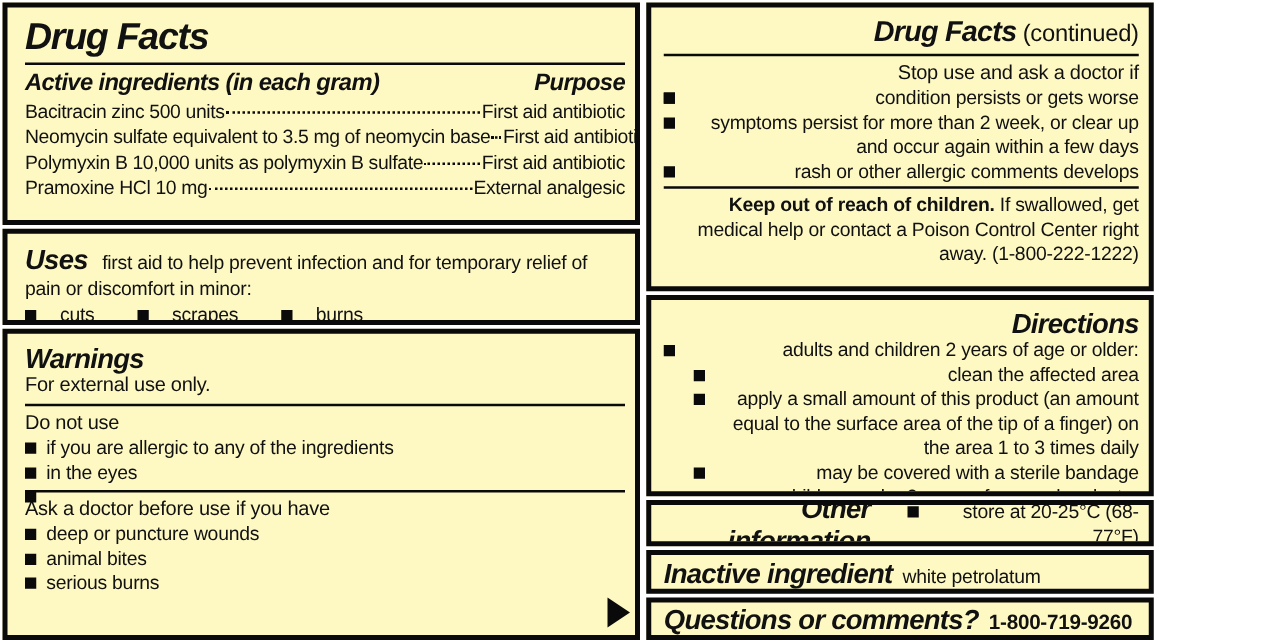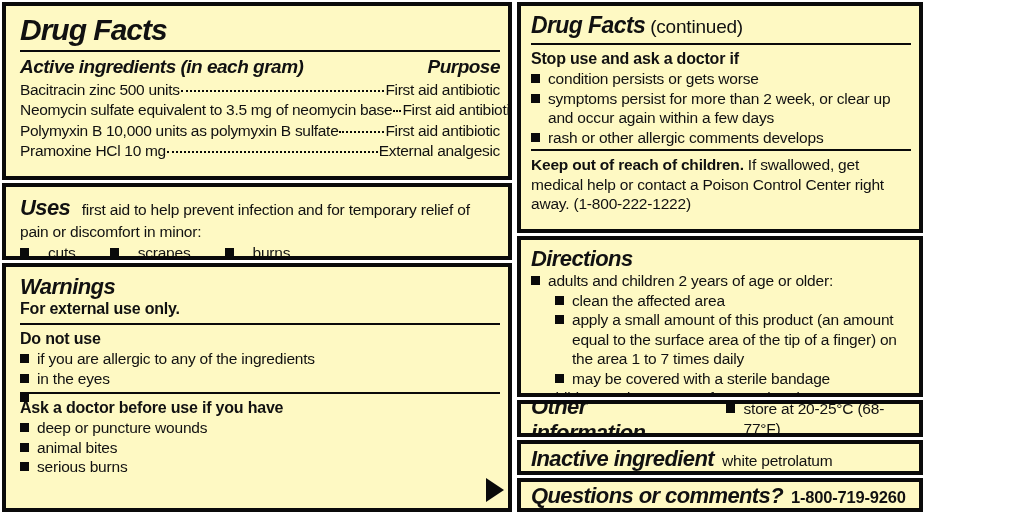--- a/index.html
+++ b/index.html
@@ -9,21 +9,21 @@
     color:#111;
     overflow:hidden;
   }
   .label-wrap {
     width:1024px; height:514px;
     padding:2px;
     display:flex; gap:5px;
   }
   .col { display:flex; flex-direction:column; gap:3px; }
   .col-left  { width:510px; }
-  .col-right { width:406px; }
+  .col-right { width:406px;text-align:right; }
   .box {
     border:4px solid #0a0a0a;
     background:#fef9c3;
     overflow:hidden;
   }
   
   .df-title {
     font-size:30px; font-weight:bold; font-style:italic;
     letter-spacing:-1px; line-height:1.1;
   }
@@ -36,21 +36,21 @@
     letter-spacing:-0.2px; display:inline; margin-left:5px;
   }
   .sec-title {
     font-size:22px; font-weight:bold; font-style:italic;
     letter-spacing:-0.6px; line-height:1.15;
   }
   .sec-title-inline {
     font-size:22px; font-weight:bold; font-style:italic;
     letter-spacing:-0.6px; margin-right:6px;
   }
-  .bold-head { font-size:16px; font-weight:bold; letter-spacing:-0.2px; line-height:1.25; }
+  .bold-head { font-size:16px; font-weight:normal; letter-spacing:-0.2px; line-height:1.25; }
   .body-txt  { font-size:15.5px; letter-spacing:-0.2px; line-height:1.26; }
   .rule { border-top:2px solid #0a0a0a; margin:4px 0; }
   
   .bullet-item { position:relative; padding-left:17px; font-size:15.5px; letter-spacing:-0.2px; line-height:1.26; }
   .sq {
     position:absolute; left:0; top:5px;
     width:9px; height:9px; background:#0a0a0a; display:inline-block;
   }
   .inline-bullets { display:flex; gap:34px; margin-top:2px; }
   .inline-bullets .bullet-item { padding-left:28px; }
@@ -167,21 +167,21 @@
       <div class="body-txt">
         <span class="keep-head">Keep out of reach of children.</span>
         <span>If swallowed, get medical help or contact a Poison Control Center right away. (1-800-222-1222)</span>
       </div>
     </div>
 
     <div class="box pad-r r-box2">
       <div class="sec-title">Directions</div>
       <div class="bullet-item"><span class="sq"></span><span>adults and children 2 years of age or older:</span></div>
       <div class="bullet-item lvl2"><span class="sq"></span><span>clean the affected area</span></div>
-      <div class="bullet-item lvl2"><span class="sq"></span><span>apply a small amount of this product (an amount equal to the surface area of the tip of a finger) on the area 1 to 7 times daily</span></div>
+      <div class="bullet-item lvl2"><span class="sq"></span><span>apply a small amount of this product (an amount equal to the surface area of the tip of a finger) on the area 1 to 3 times daily</span></div>
       <div class="bullet-item lvl2"><span class="sq"></span><span>may be covered with a sterile bandage</span></div>
       <div class="bullet-item"><span class="sq"></span><span>children under 2 years of age: ask a doctor</span></div>
     </div>
 
     <div class="box pad-r r-box3">
       <div class="row-inline gap-lg">
         <span class="sec-title">Other information</span>
         <span class="bullet-item"><span class="sq"></span><span>store at 20-25°C (68-77°F)</span></span>
       </div>
     </div>

